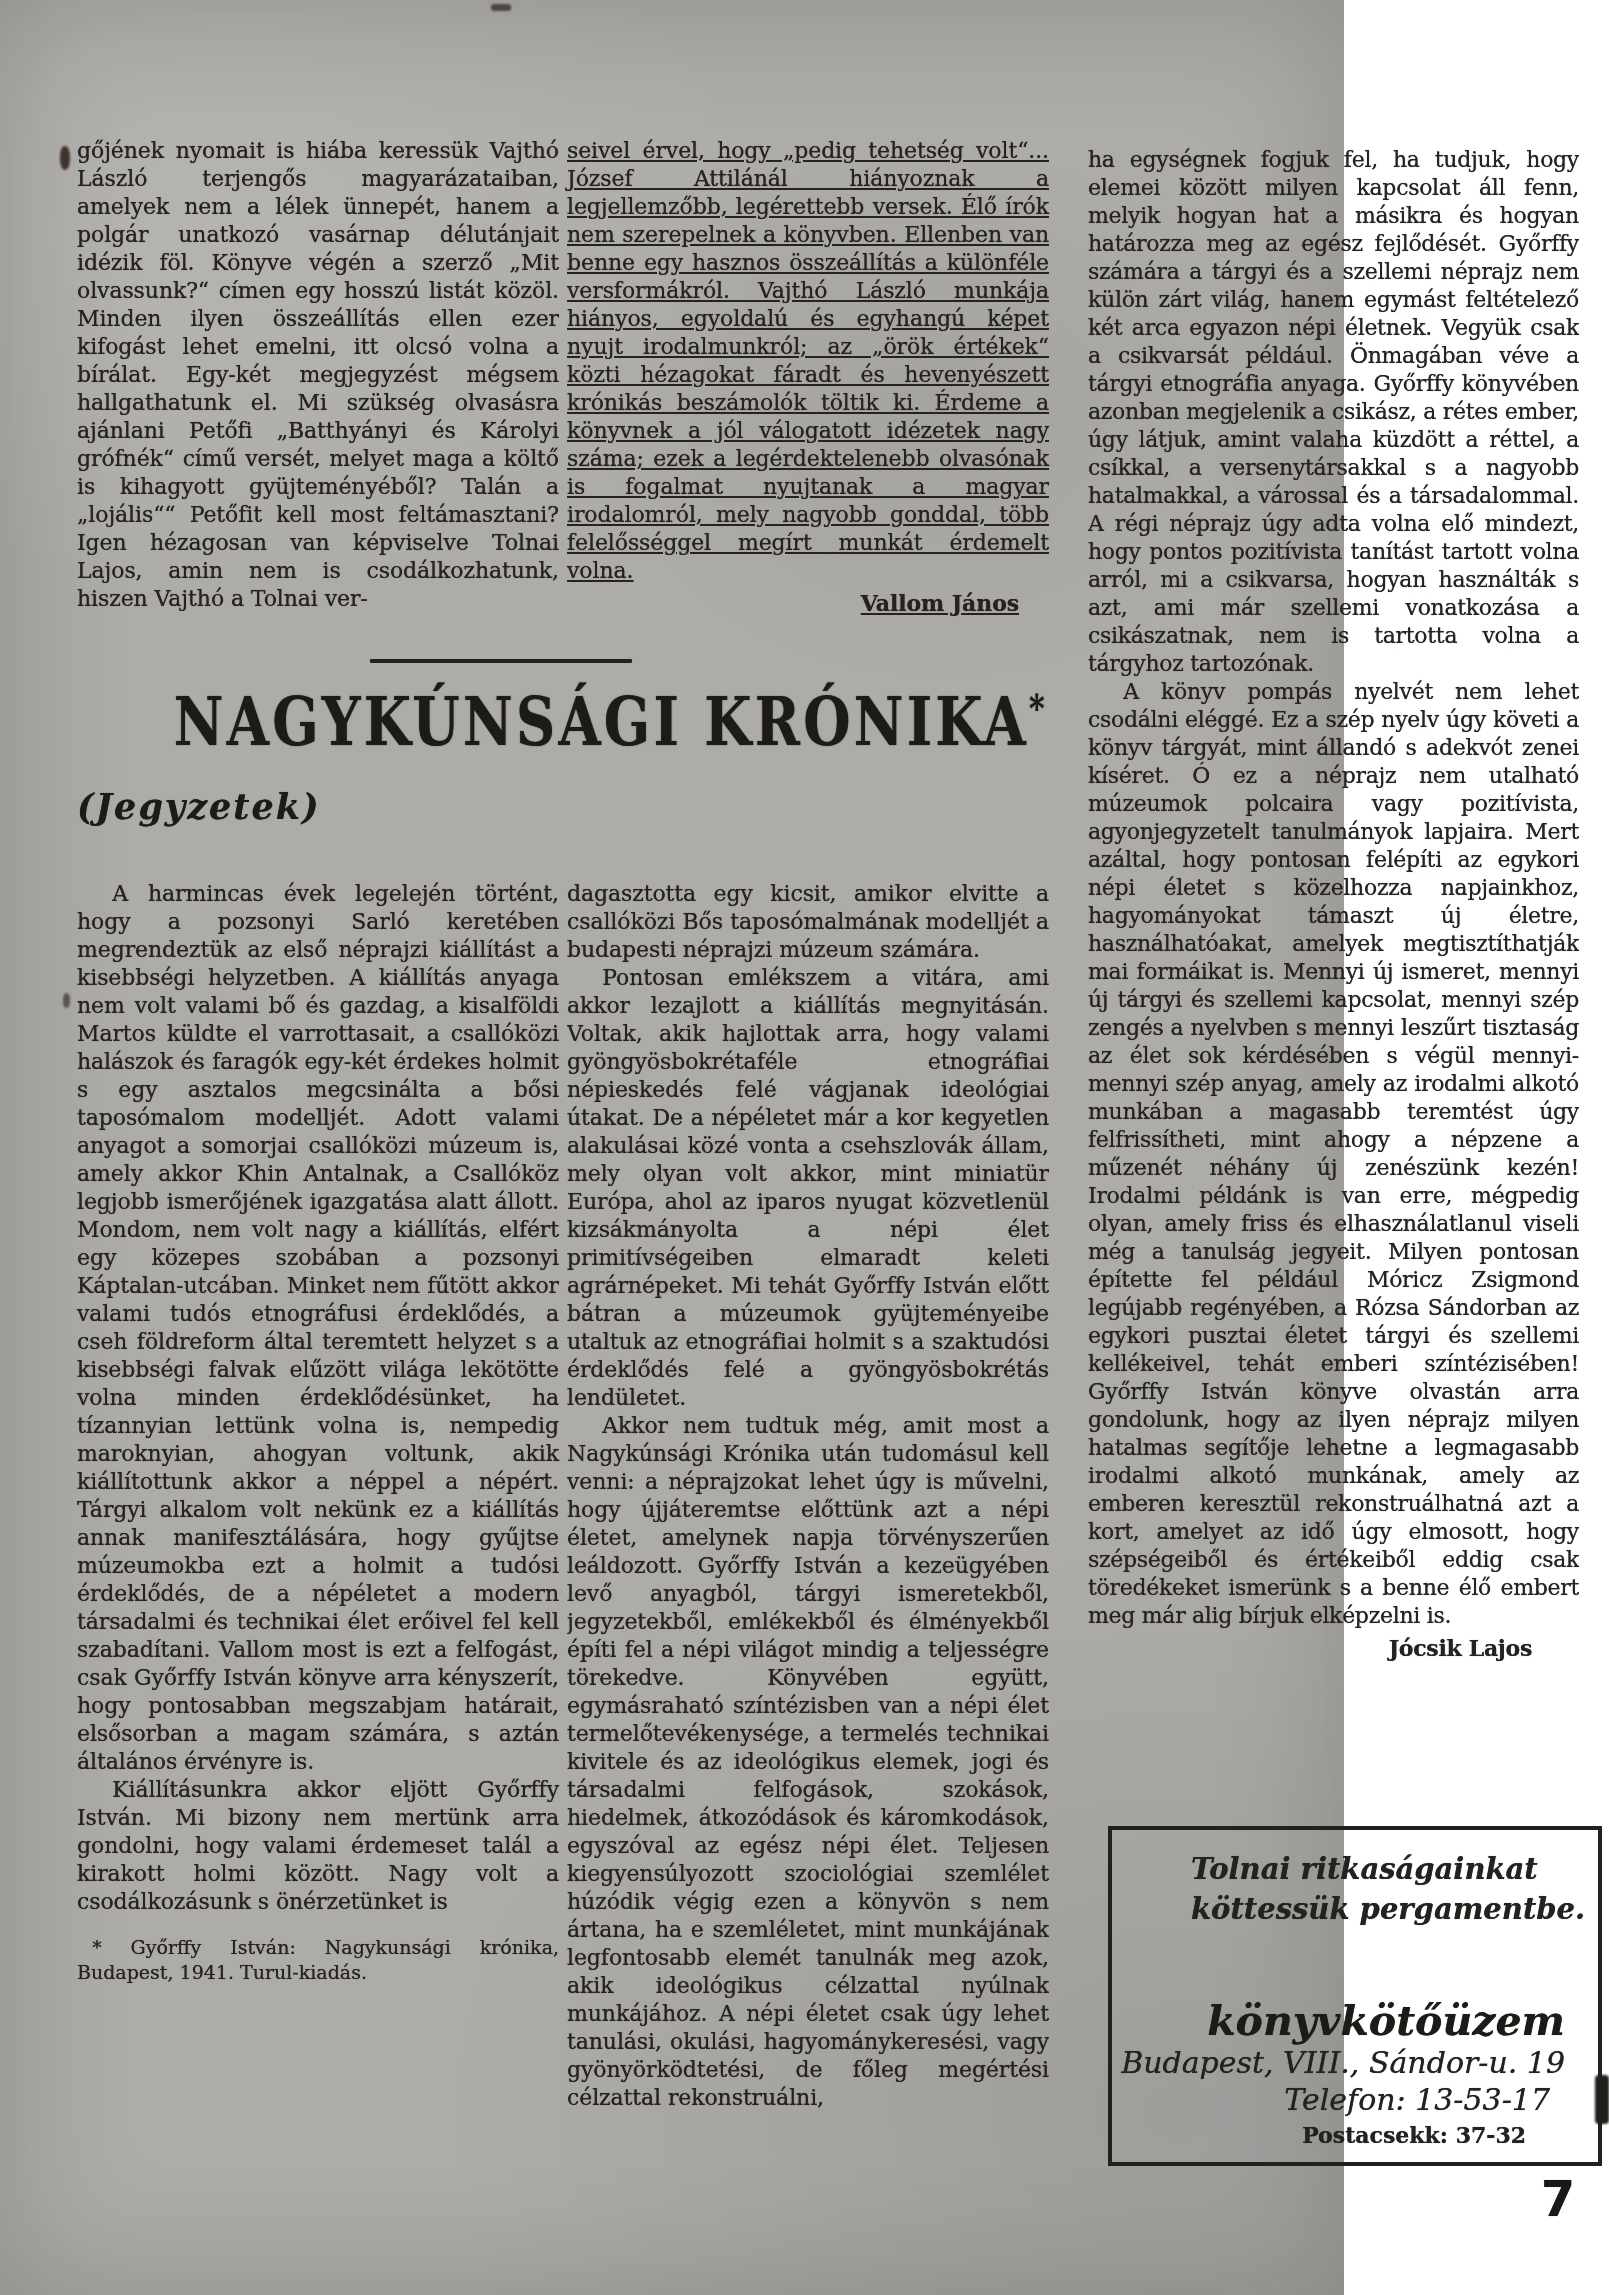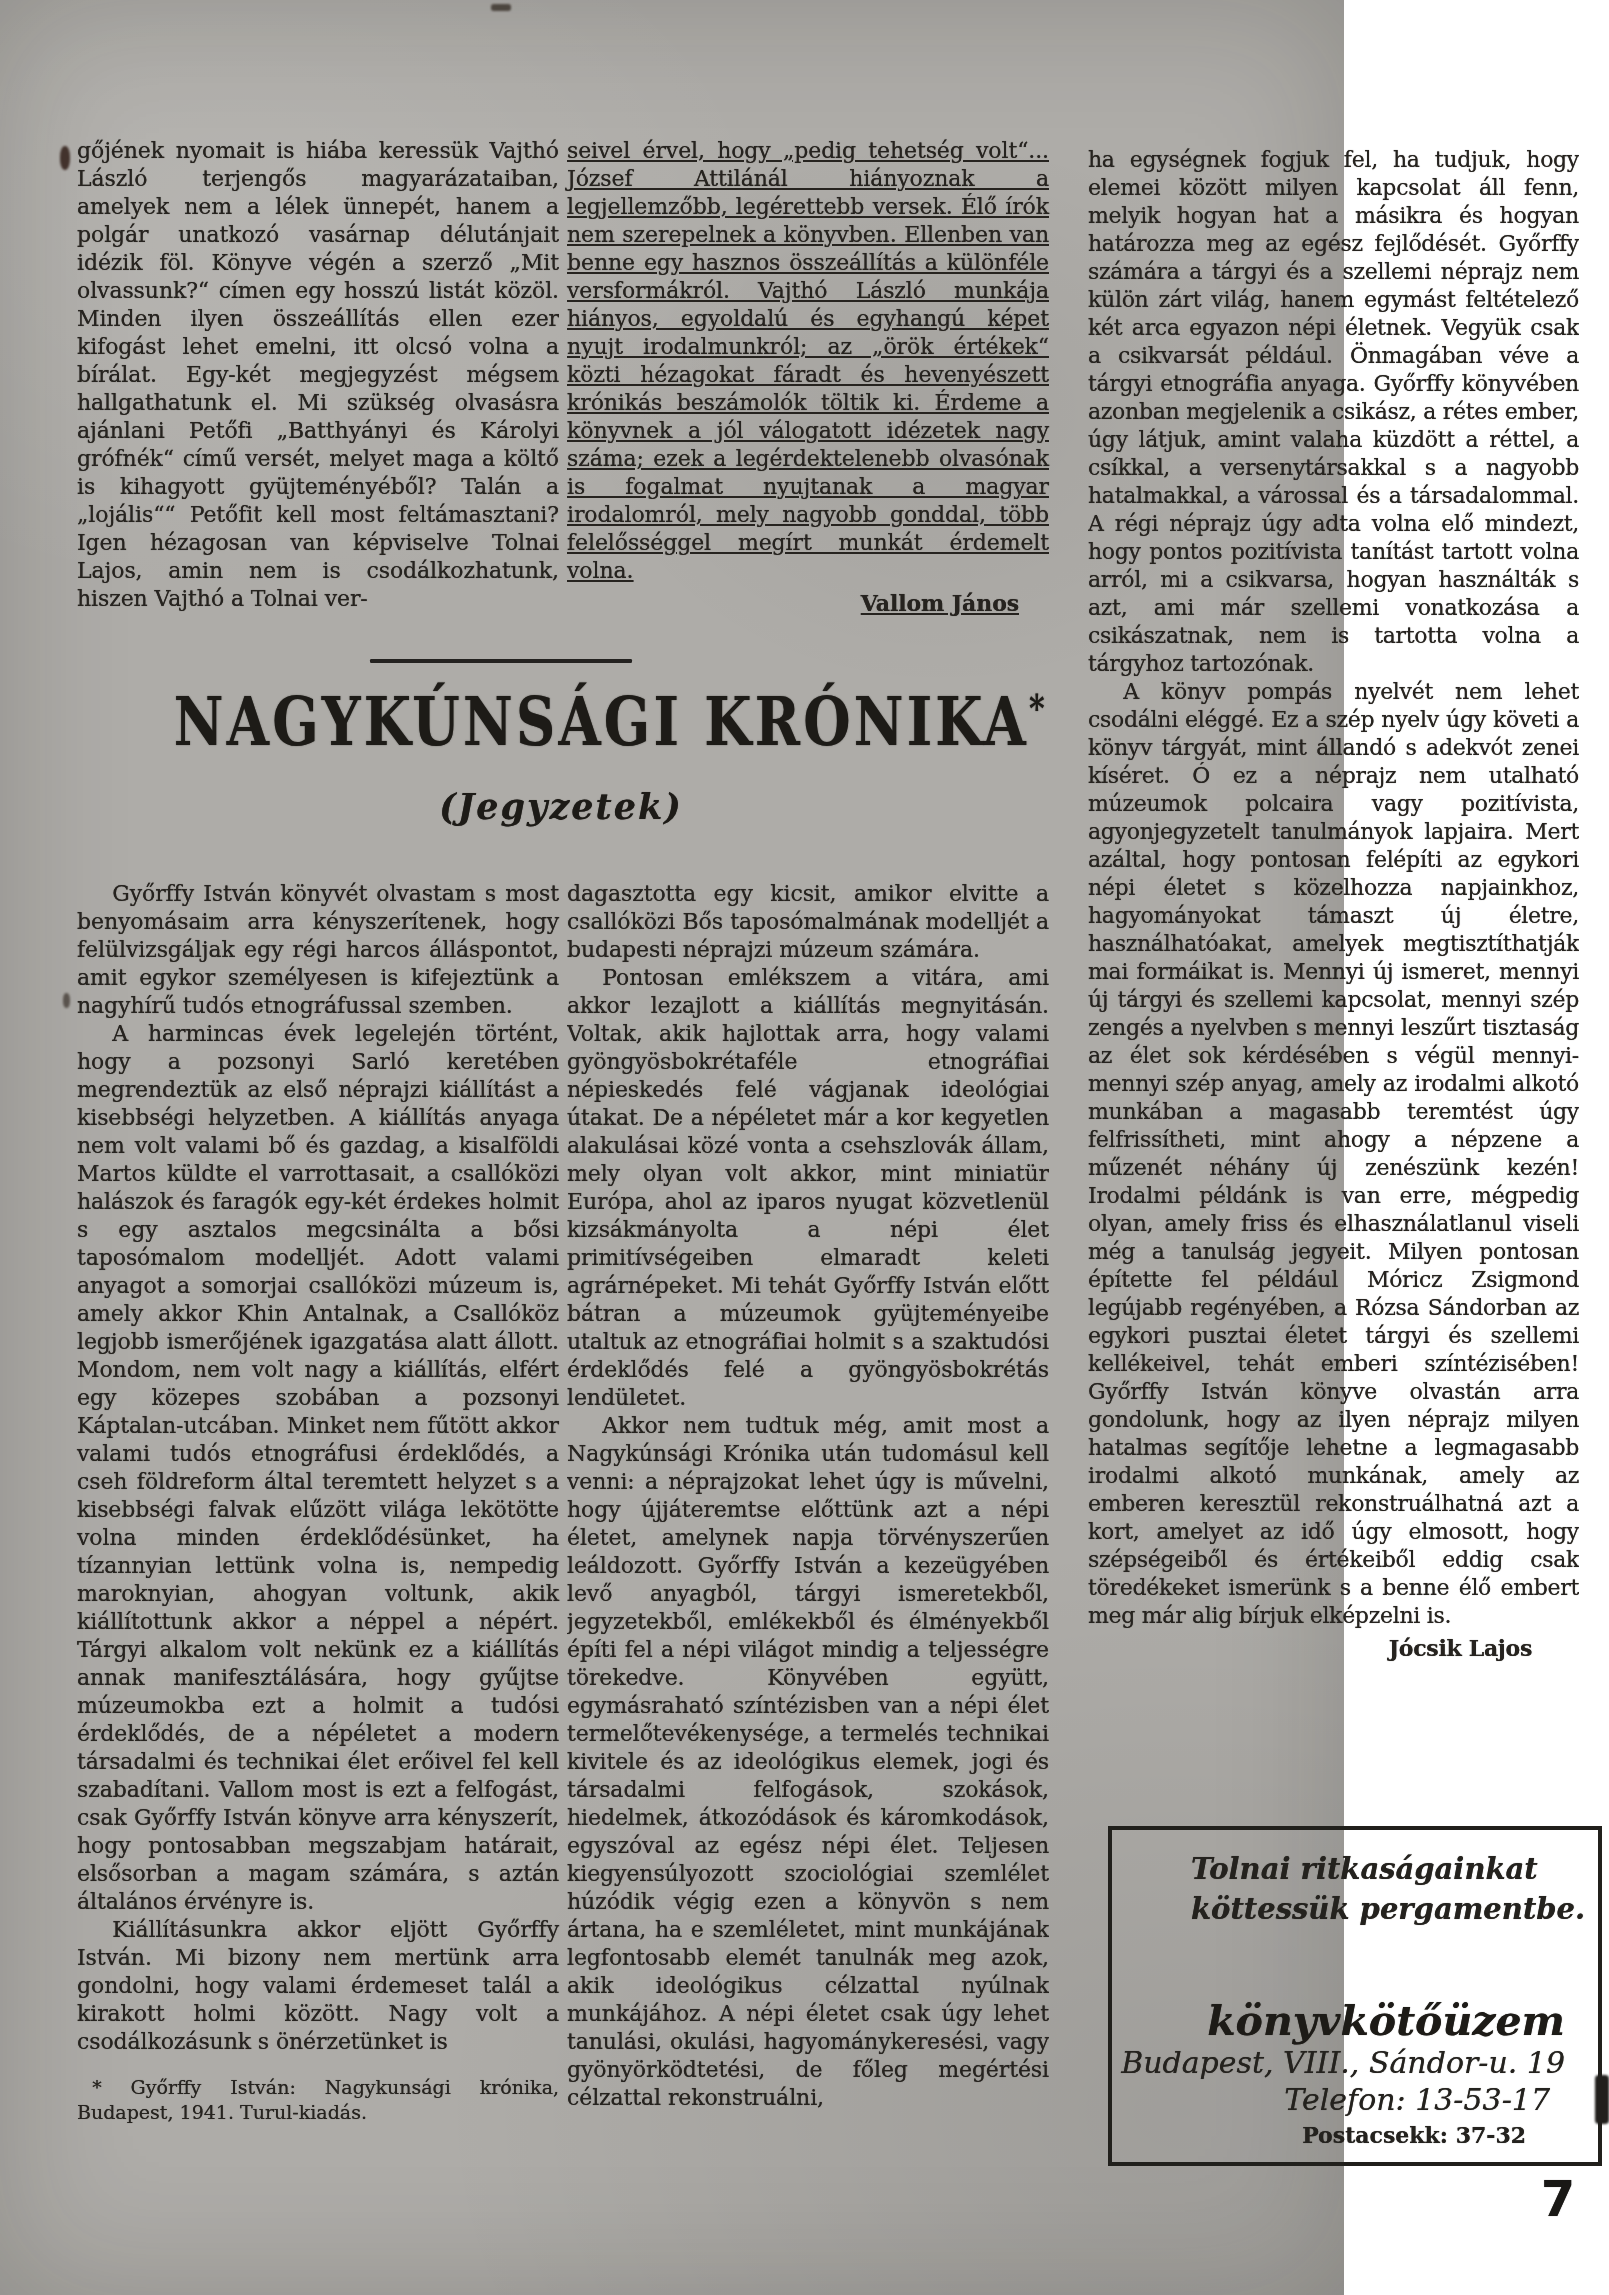--- a/index.html
+++ b/index.html
@@ -35,21 +35,21 @@
     font-weight: bold; text-align: right; padding-right: 30px;
     margin-top: 4px; text-indent: 0;
     text-shadow: 0 0 0.7px rgba(35,32,27,0.9);
   }
   .col-c .signature { padding-right: 47px; }
   .rule {
     position: absolute; left: 370px; top: 659px; width: 262px; height: 4px;
     background: #242220; border-radius: 1.3px;
   }
   .kronika-head {
-    position: absolute; left: 77px; top: 686px; width: 968px; text-align: center;
+    position: absolute; left: 77px; top: 686px; width: 968px; text-align: left;
     color: #1d1b17;
   }
   .kronika-head h1 {
     margin: 0; font-size: 68px; font-weight: bold; line-height: 1.05;
     letter-spacing: 4px; white-space: nowrap;
     transform: scaleX(0.80); transform-origin: 50% 50%;
     text-shadow: 0 0 1.3px rgba(25,22,18,0.8);
   }
   .kronika-head h1 sup { font-size: 55%; vertical-align: 60%; letter-spacing: 0; }
   .kronika-head h2 {
@@ -119,21 +119,20 @@
   </section>
 
   <div class="rule"></div>
 
   <header class="kronika-head">
     <h1><span>NAGYKÚNSÁGI KRÓNIKA</span><sup>*</sup></h1>
     <h2>(Jegyzetek)</h2>
   </header>
 
   <section class="col col-a-main body-text">
-    <p class="para">Győrffy István könyvét olvastam s most benyomásaim arra kényszerítenek, hogy felülvizsgáljak egy régi harcos álláspontot, amit egykor személyesen is kifejeztünk a nagyhírű tudós etnográfussal szemben.</p>
     <p class="para">A harmincas évek legelején történt, hogy a pozsonyi Sarló keretében megrendeztük az első néprajzi kiállítást a kisebbségi helyzetben. A kiállítás anyaga nem volt valami bő és gazdag, a kisalföldi Martos küldte el varrottasait, a csallóközi halászok és faragók egy-két érdekes holmit s egy asztalos megcsinálta a bősi taposómalom modelljét. Adott valami anyagot a somorjai csallóközi múzeum is, amely akkor Khin Antalnak, a Csallóköz legjobb ismerőjének igazgatása alatt állott. Mondom, nem volt nagy a kiállítás, elfért egy közepes szobában a pozsonyi Káptalan-utcában. Minket nem fűtött akkor valami tudós etnográfusi érdeklődés, a cseh földreform által teremtett helyzet s a kisebbségi falvak elűzött világa lekötötte volna minden érdeklődésünket, ha tízannyian lettünk volna is, nempedig maroknyian, ahogyan voltunk, akik kiállítottunk akkor a néppel a népért. Tárgyi alkalom volt nekünk ez a kiállítás annak manifesztálására, hogy gyűjtse múzeumokba ezt a holmit a tudósi érdeklődés, de a népéletet a modern társadalmi és technikai élet erőivel fel kell szabadítani. Vallom most is ezt a felfogást, csak Győrffy István könyve arra kényszerít, hogy pontosabban megszabjam határait, elsősorban a magam számára, s aztán általános érvényre is.</p>
     <p class="para">Kiállításunkra akkor eljött Győrffy István. Mi bizony nem mertünk arra gondolni, hogy valami érdemeset talál a kirakott holmi között. Nagy volt a csodálkozásunk s önérzetünket is</p>
     <p class="footnote">* Győrffy István: Nagykunsági krónika, Budapest, 1941. Turul-kiadás.</p>
   </section>
 
   <section class="col col-b-main body-text">
     <p class="para noindent">dagasztotta egy kicsit, amikor elvitte a csallóközi Bős taposómalmának modelljét a budapesti néprajzi múzeum számára.</p>
     <p class="para">Pontosan emlékszem a vitára, ami akkor lezajlott a kiállítás megnyitásán. Voltak, akik hajlottak arra, hogy valami gyöngyösbokrétaféle etnográfiai népieskedés felé vágjanak ideológiai útakat. De a népéletet már a kor kegyetlen alakulásai közé vonta a csehszlovák állam, mely olyan volt akkor, mint miniatür Európa, ahol az iparos nyugat közvetlenül kizsákmányolta a népi élet primitívségeiben elmaradt keleti agrárnépeket. Mi tehát Győrffy István előtt bátran a múzeumok gyüjteményeibe utaltuk az etnográfiai holmit s a szaktudósi érdeklődés felé a gyöngyösbokrétás lendületet.</p>
     <p class="para">Akkor nem tudtuk még, amit most a Nagykúnsági Krónika után tudomásul kell venni: a néprajzokat lehet úgy is művelni, hogy újjáteremtse előttünk azt a népi életet, amelynek napja törvényszerűen leáldozott. Győrffy István a kezeügyében levő anyagból, tárgyi ismeretekből, jegyzetekből, emlékekből és élményekből építi fel a népi világot mindig a teljességre törekedve. Könyvében együtt, egymásraható színtézisben van a népi élet termelőtevékenysége, a termelés technikai kivitele és az ideológikus elemek, jogi és társadalmi felfogások, szokások, hiedelmek, átkozódások és káromkodások, egyszóval az egész népi élet. Teljesen kiegyensúlyozott szociológiai szemlélet húzódik végig ezen a könyvön s nem ártana, ha e szemléletet, mint munkájának legfontosabb elemét tanulnák meg azok, akik ideológikus célzattal nyúlnak munkájához. A népi életet csak úgy lehet tanulási, okulási, hagyománykeresési, vagy gyönyörködtetési, de főleg megértési célzattal rekonstruálni,</p>
   </section>

